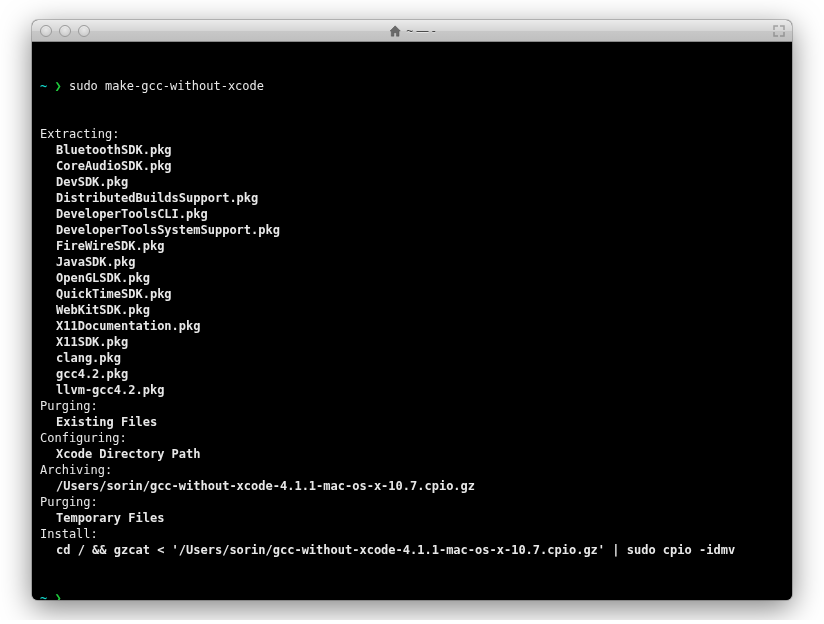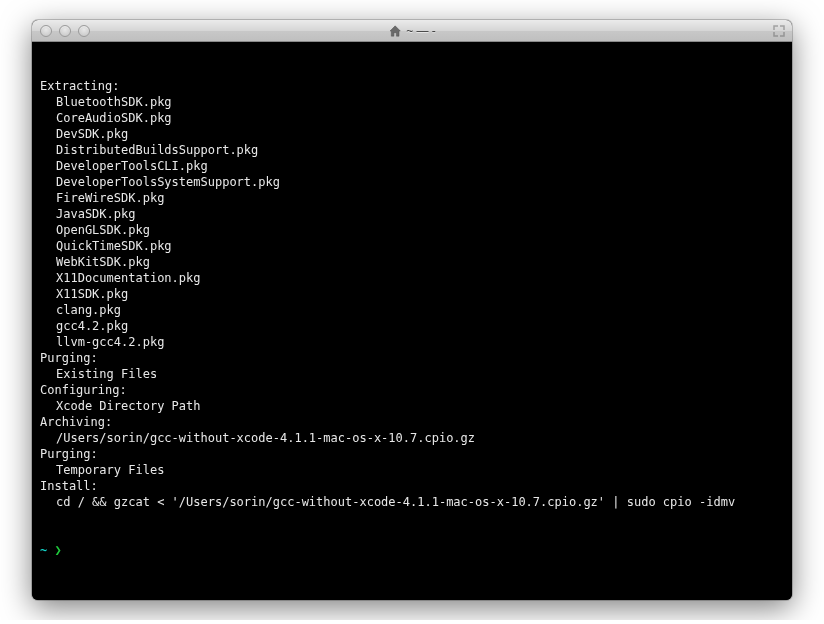--- a/index.html
+++ b/index.html
@@ -77,21 +77,21 @@
       font-size: 12px;
       line-height: 16px;
       color: #e8e8e8;
       overflow: hidden;
       white-space: pre;
     }
     .prompt-dir { color: #13d4c8; font-weight: bold; }
     .prompt-arrow { color: #1fcc3d; font-weight: bold; }
     .cmd { color: #e8e8e8; }
     .line { white-space: pre; }
-    .indent1 { padding-left: 16px; }
+    .indent1 { padding-left: 16px; font-weight: bold; }
   </style>
 </head>
 <body>
 
 <div class="window">
   <div class="titlebar">
     <div class="traffic-lights">
       <div class="traffic-light"></div>
       <div class="traffic-light"></div>
       <div class="traffic-light"></div>
@@ -105,16 +105,17 @@
       <span>~ — -</span>
     </div>
     <div class="expand-btn">
       <svg viewBox="0 0 12 12" width="12" height="12">
         <path d="M1 5 L1 1 L5 1 M7 1 L11 1 L11 5 M11 7 L11 11 L7 11 M5 11 L1 11 L1 7" stroke="#666" stroke-width="1.5" fill="none"></path>
       </svg>
     </div>
   </div>
 
   <div class="terminal-body">
+    <div class="line"><span class="prompt-dir">~</span> <span class="prompt-arrow">❯</span> <span class="cmd">sudo make-gcc-without-xcode</span></div>
     <div id="output-container"><div class="line">Extracting:</div><div class="line indent1">BluetoothSDK.pkg</div><div class="line indent1">CoreAudioSDK.pkg</div><div class="line indent1">DevSDK.pkg</div><div class="line indent1">DistributedBuildsSupport.pkg</div><div class="line indent1">DeveloperToolsCLI.pkg</div><div class="line indent1">DeveloperToolsSystemSupport.pkg</div><div class="line indent1">FireWireSDK.pkg</div><div class="line indent1">JavaSDK.pkg</div><div class="line indent1">OpenGLSDK.pkg</div><div class="line indent1">QuickTimeSDK.pkg</div><div class="line indent1">WebKitSDK.pkg</div><div class="line indent1">X11Documentation.pkg</div><div class="line indent1">X11SDK.pkg</div><div class="line indent1">clang.pkg</div><div class="line indent1">gcc4.2.pkg</div><div class="line indent1">llvm-gcc4.2.pkg</div><div class="line">Purging:</div><div class="line indent1">Existing Files</div><div class="line">Configuring:</div><div class="line indent1">Xcode Directory Path</div><div class="line">Archiving:</div><div class="line indent1">/Users/sorin/gcc-without-xcode-4.1.1-mac-os-x-10.7.cpio.gz</div><div class="line">Purging:</div><div class="line indent1">Temporary Files</div><div class="line">Install:</div><div class="line indent1">cd / &amp;&amp; gzcat &lt; '/Users/sorin/gcc-without-xcode-4.1.1-mac-os-x-10.7.cpio.gz' | sudo cpio -idmv</div></div>
     <div class="line"><span class="prompt-dir">~</span> <span class="prompt-arrow">❯</span> </div>
   </div>
 </div>
 
 </body></html>

